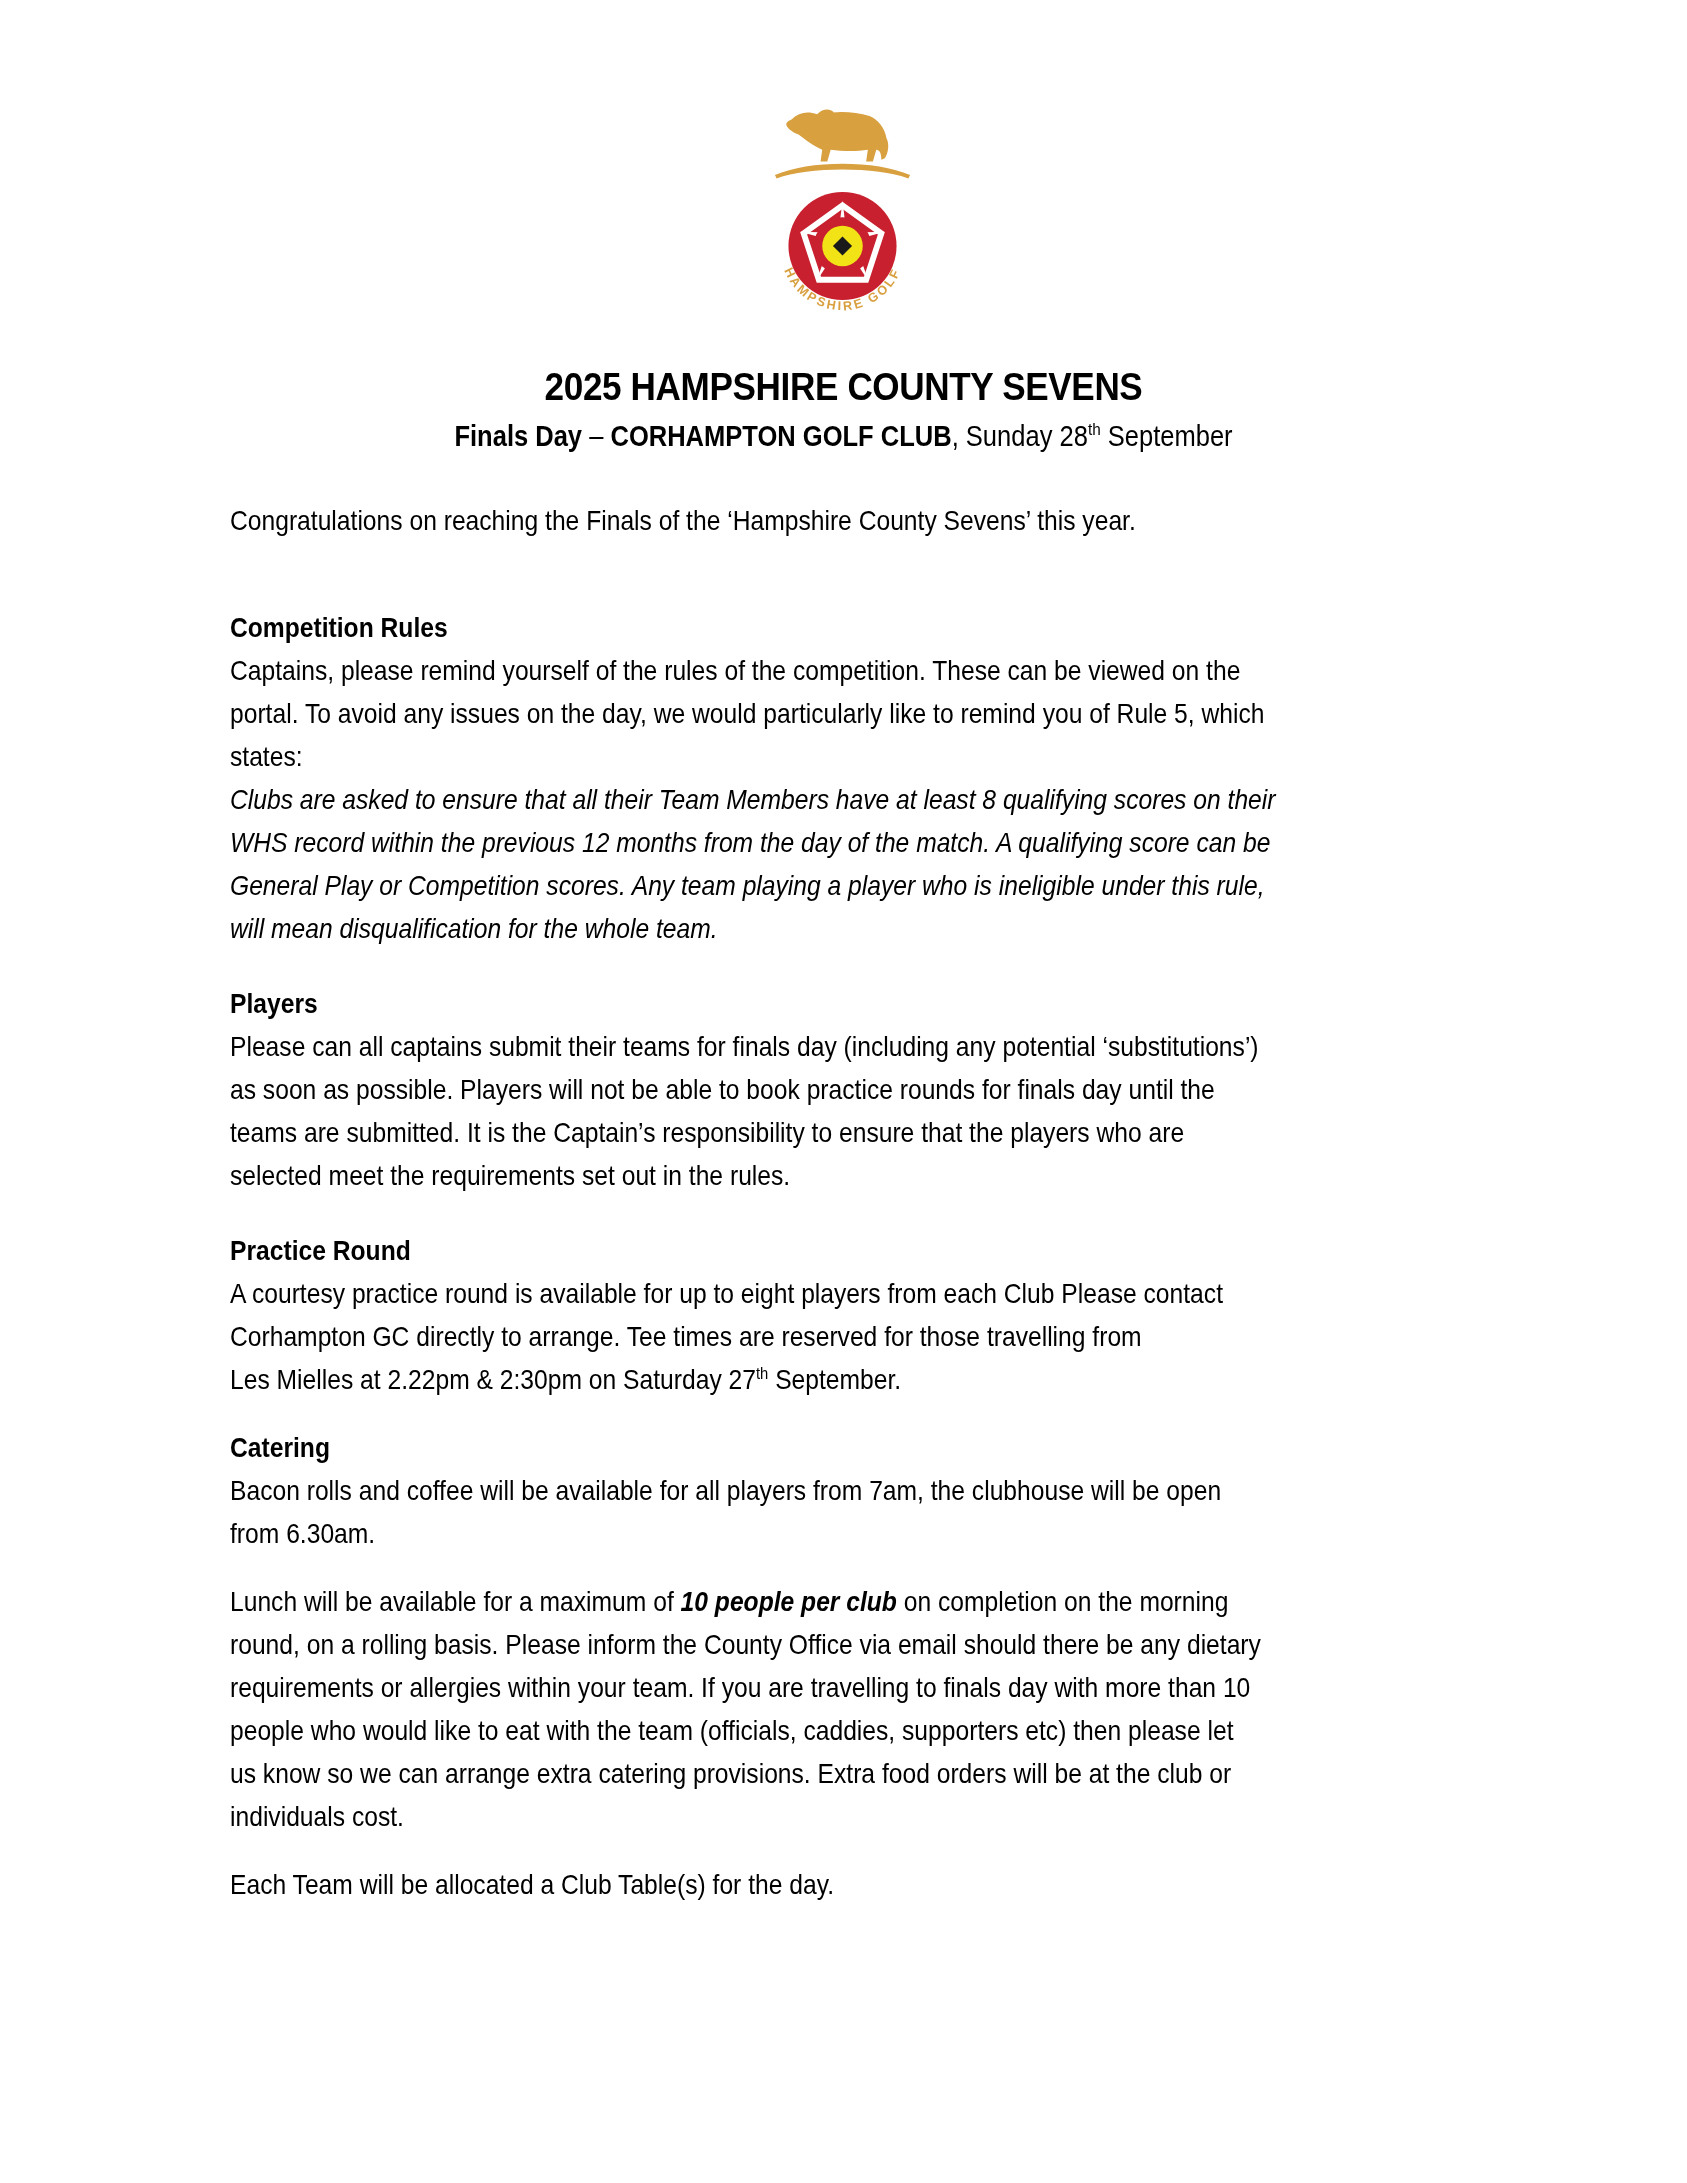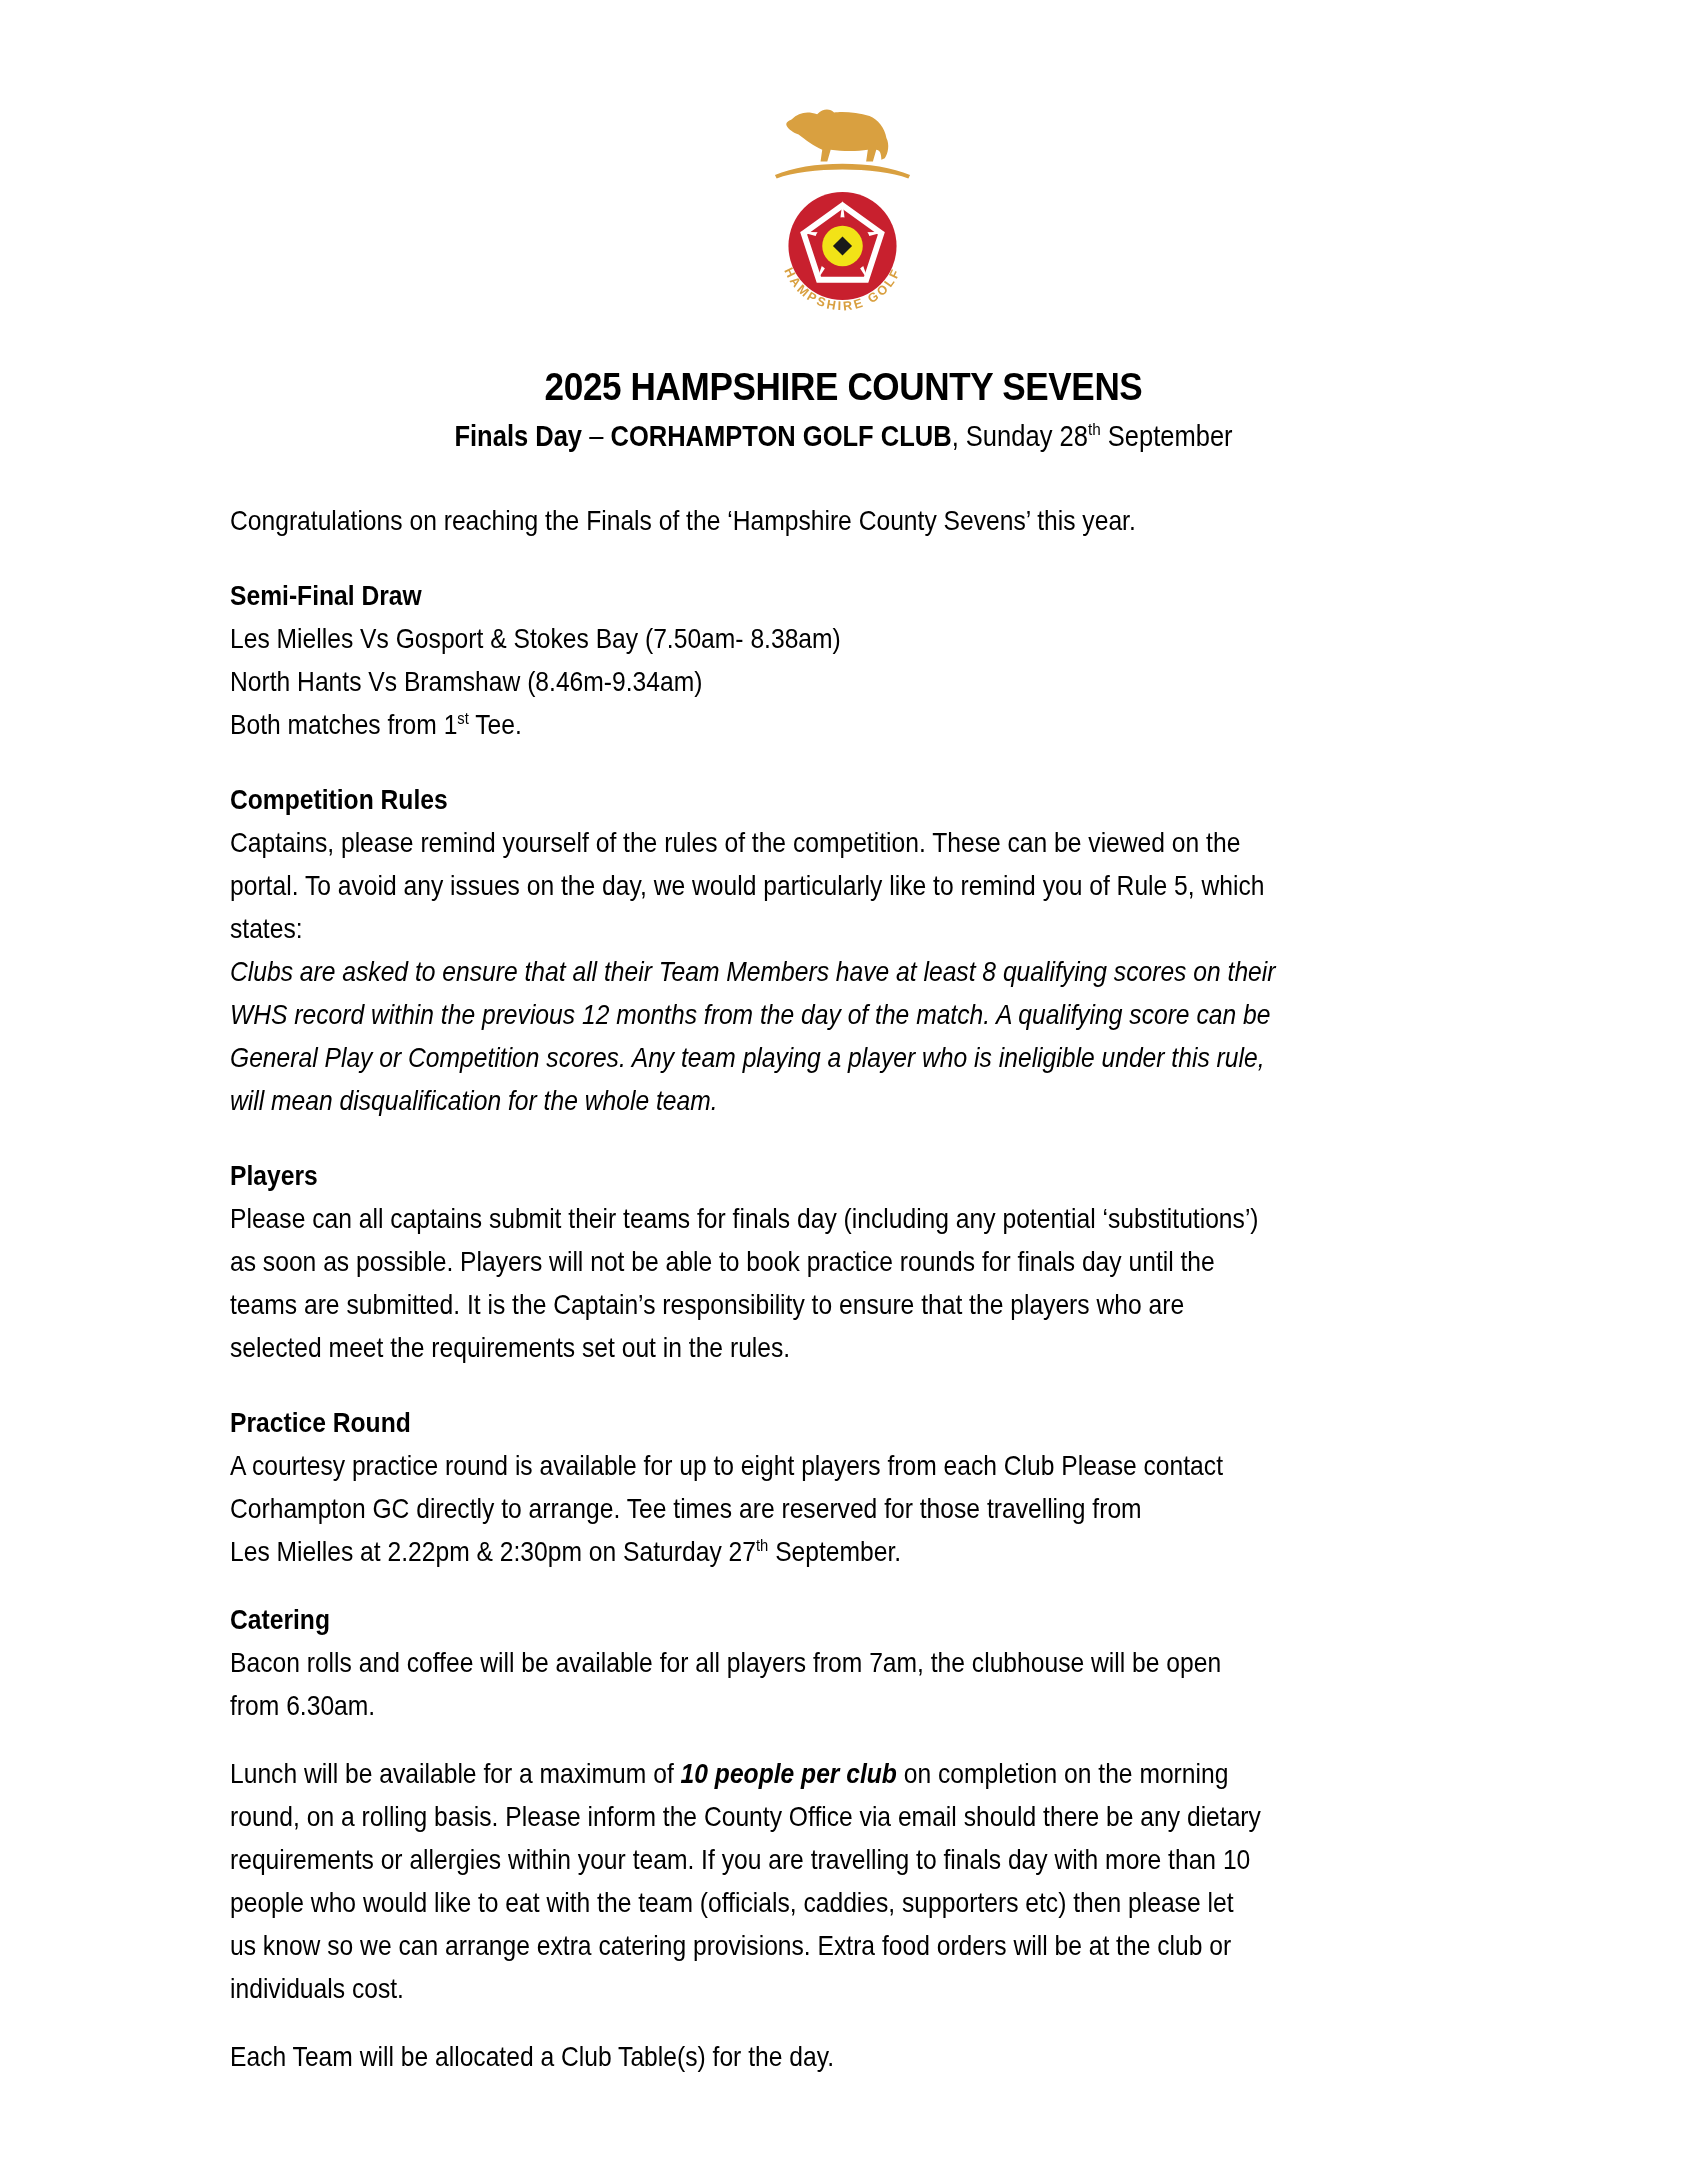--- a/index.html
+++ b/index.html
@@ -62,26 +62,20 @@
 
   <div class="title">2025 HAMPSHIRE COUNTY SEVENS</div>
   <div class="subtitle">
     <b>Finals Day</b><span> – </span><b>CORHAMPTON GOLF CLUB</b><span>, Sunday 28</span><sup>th</sup><span> September</span>
   </div>
 
   <div class="body">
     <p>Congratulations on reaching the Finals of the ‘Hampshire County Sevens’ this year.</p>
     <div class="gap"></div>
 
-    <section>
-      <h3>Semi-Final Draw</h3>
-      <p>Les Mielles Vs Gosport &amp; Stokes Bay (7.50am- 8.38am)</p>
-      <p>North Hants Vs Bramshaw (8.46m-9.34am)</p>
-      <p><span>Both matches from 1</span><sup>st</sup><span> Tee.</span></p>
-    </section>
     <div class="gap"></div>
 
     <section>
       <h3>Competition Rules</h3>
       <p>Captains, please remind yourself of the rules of the competition. These can be viewed on the</p>
       <p>portal. To avoid any issues on the day, we would particularly like to remind you of Rule 5, which</p>
       <p>states:</p>
       <p class="it">Clubs are asked to ensure that all their Team Members have at least 8 qualifying scores on their</p>
       <p class="it">WHS record within the previous 12 months from the day of the match. A qualifying score can be</p>
       <p class="it">General Play or Competition scores. Any team playing a player who is ineligible under this rule,</p>

